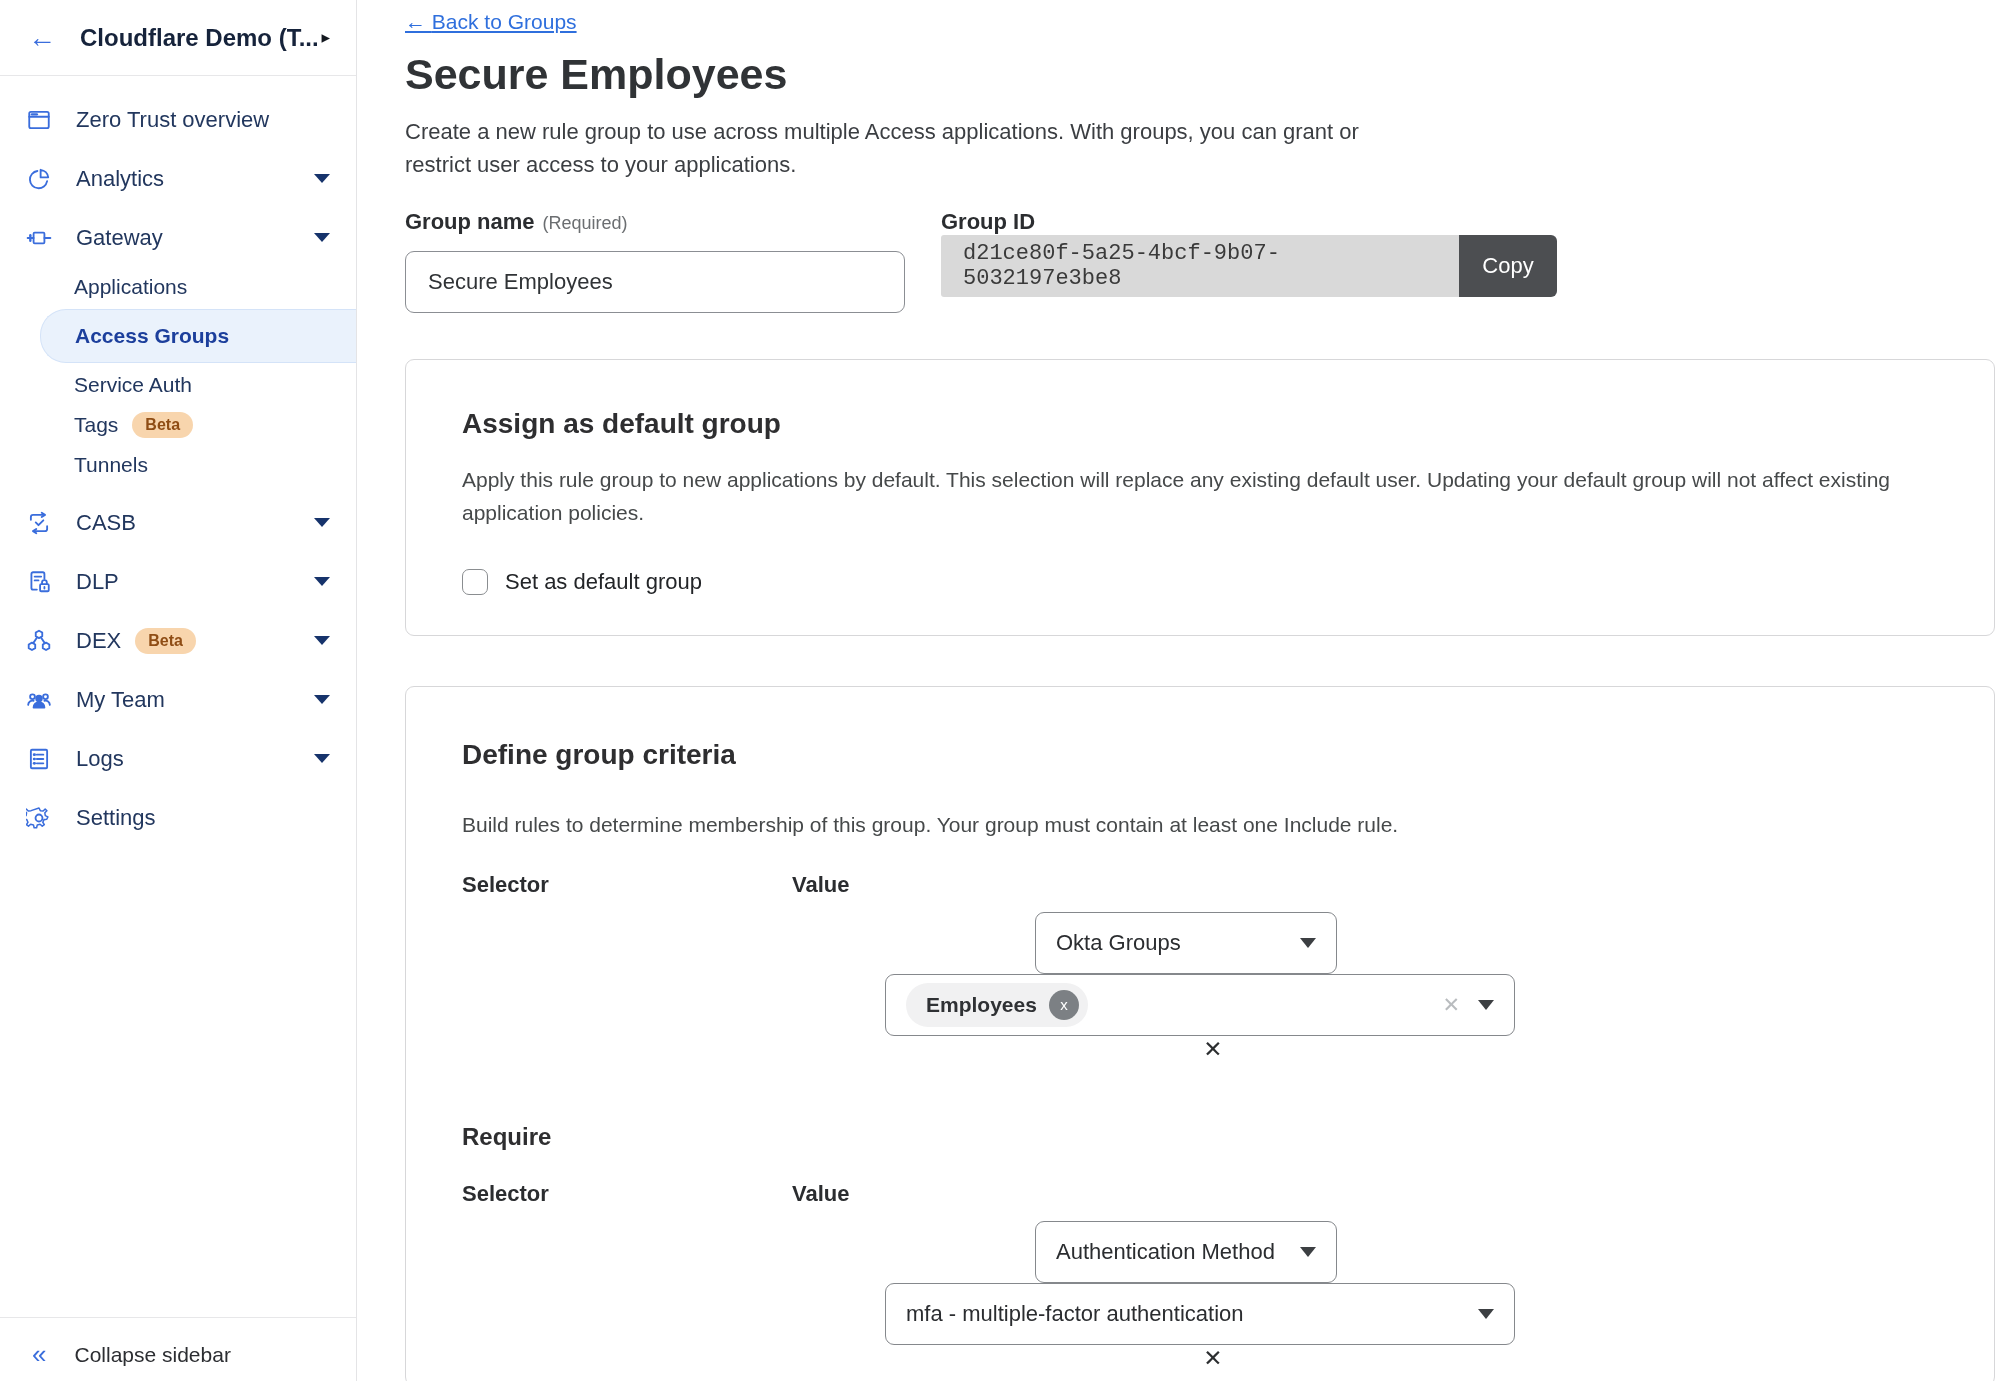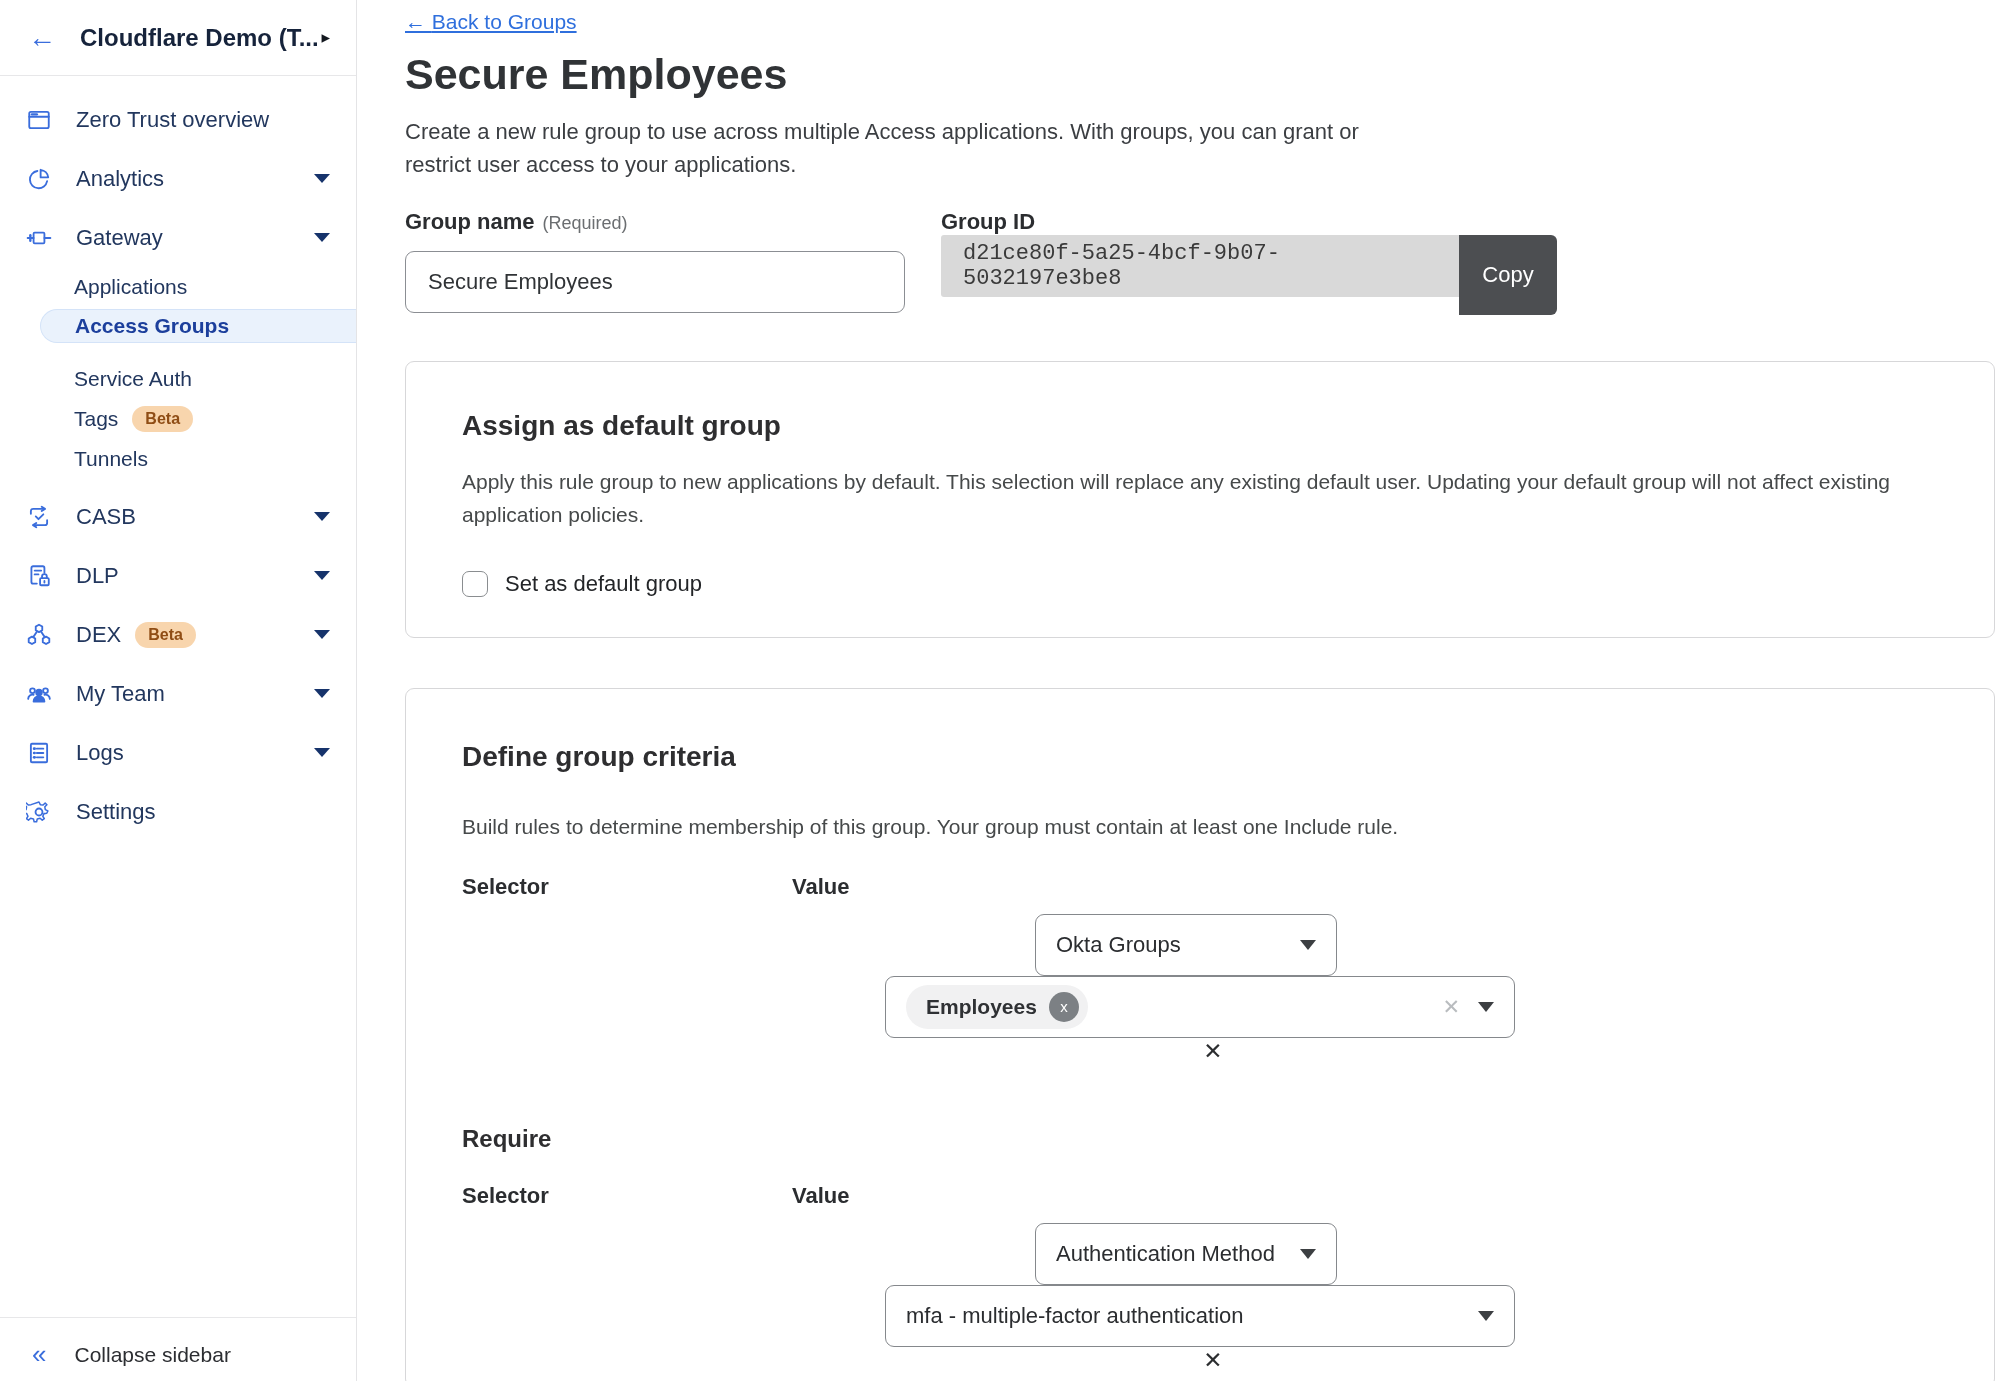--- a/index.html
+++ b/index.html
@@ -19,21 +19,21 @@
   .nav-item { height:59px; display:flex; align-items:center; padding:0 26px 0 26px; cursor:pointer; }
   .nav-item .ico { width:28px; height:28px; flex:0 0 28px; display:flex; align-items:center; }
   .nav-item .lbl { margin-left:22px; font-size:22px; color:#22375e; }
   .caret { margin-left:auto; width:0; height:0; border-left:8px solid transparent;
            border-right:8px solid transparent; }
   .caret.down { border-top:9px solid #16336b; }
   .caret.up   { border-bottom:9px solid #a7adb6; }
   .subnav { }
   .sub-item { height:40px; display:flex; align-items:center; padding-left:74px;
               font-size:21px; color:#22375e; cursor:pointer; }
-  .sub-item.selected { height:34px; margin:2px 0 16px 40px; padding-left:34px;
+  .sub-item.selected { height:54px; margin:2px 0 2px 40px; padding-left:34px;
               background:#eaf2fc; border:1px solid #d4e3f8; border-right:none;
               border-radius:26px 0 0 26px; font-weight:bold; color:#1c3f9c; }
   .badge { margin-left:14px; background:#f8d5ad; color:#8f4d15; font-size:16px;
            font-weight:bold; padding:4px 13px; border-radius:13px; }
   .gap6 { margin-top:8px; }
   .sb-collapse { position:absolute; left:0; bottom:0; width:100%; height:64px;
                  border-top:1px solid #e7e7e9; display:flex; align-items:center;
                  padding:10px 0 0 32px; cursor:pointer; }
   .sb-collapse .chev { color:#3a6ddc; font-size:26px; }
   .sb-collapse .lbl { margin-left:28px; font-size:21px; color:#2c2e32; }
@@ -50,21 +50,21 @@
   .field label { font-size:22px; font-weight:bold; color:#2b2d30; }
   .req { font-size:18px; font-weight:normal; color:#6b6e71; margin-left:8px; }
   .text-input { margin-top:16px; width:500px; height:62px; border:1px solid #8b8e93;
                 border-radius:9px; padding:0 22px; font-size:22px; color:#303336;
                 font-family:"Liberation Sans", sans-serif; background:#fff; }
   .gid { margin-left:36px; }
   .gid-row { margin-top:0; display:flex; }
   .gid-box { width:518px; height:62px; background:#d9d9d9; border-radius:3px 0 0 3px;
              display:flex; align-items:center; padding:0 22px;
              font-family:"Liberation Mono", monospace; font-size:22px; color:#3a3a3a; }
-  .copy-btn { width:98px; height:80px; background:#4c4e51; color:#fff; border:none;
+  .copy-btn { width:98px; height:62px; background:#4c4e51; color:#fff; border:none;
               border-radius:0 6px 6px 0; font-size:22px; cursor:pointer;
               font-family:"Liberation Sans", sans-serif; }
 
   .card { margin-top:46px; width:1590px; border:1px solid #d7d7d9; border-radius:9px;
           background:#fff; padding:48px 56px 40px 56px; }
   .card h2 { font-size:28px; font-weight:bold; color:#2e2e30; }
   .card .card-desc { margin-top:24px; font-size:21px; line-height:1.55; color:#46494a;
                      max-width:1450px; }
   .chk-row { margin-top:40px; display:flex; align-items:center; }
   .checkbox { width:26px; height:26px; border:1.5px solid #8a8d90; border-radius:7px;

